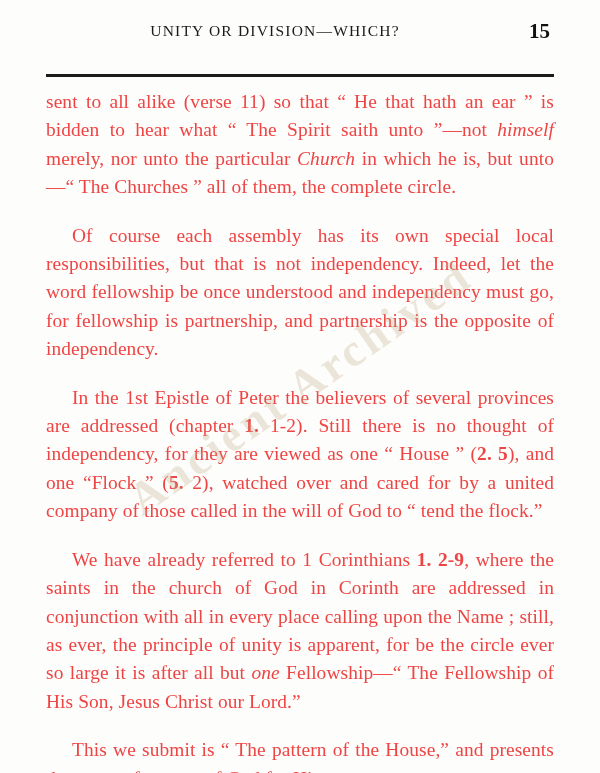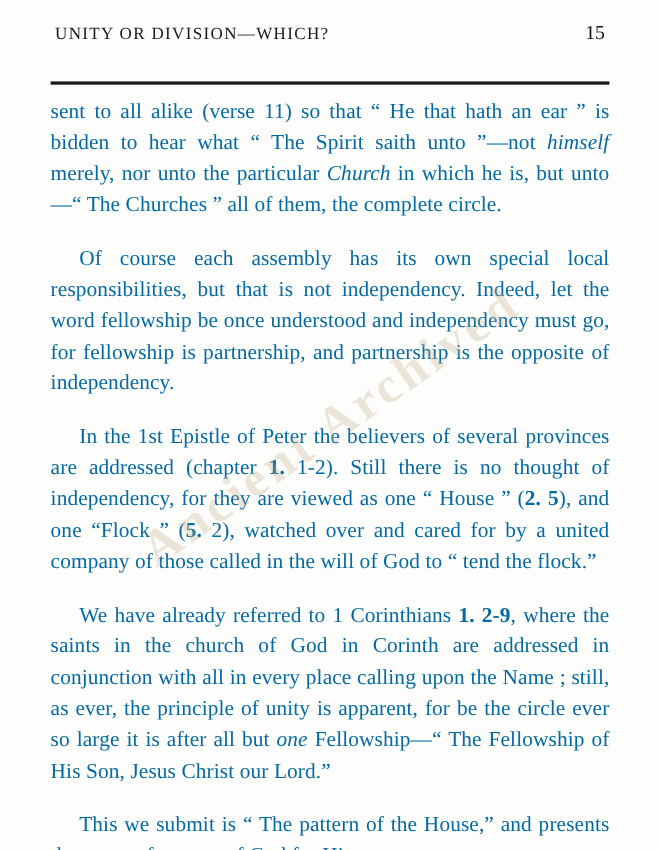--- a/index.html
+++ b/index.html
@@ -57,33 +57,33 @@
     left: 50px;
     top: 22px;
     width: 500px;
     height: 28px;
   }
   .header-title {
     position: absolute;
     left: 0;
     top: 0;
     width: 450px;
-    text-align: left;
+    text-align: center;
     font-variant: small-caps;
     font-size: 15.5px;
     letter-spacing: 1.2px;
     color: #1a1a1a;
     white-space: nowrap;
   }
   .page-number {
     position: absolute;
     right: 0;
     top: -3px;
-    font-size: 18px;
-    font-weight: normal;
+    font-size: 21px;
+    font-weight: bold;
     color: #111;
   }
 
   .rule {
     position: absolute;
     left: 46px;
     top: 74px;
     width: 508px;
     height: 3px;
     background: #1b1b1b;
@@ -95,21 +95,21 @@
     top: 88px;
     width: 508px;
   }
 
   p.para {
     margin: 0 0 0 0;
     font-size: 19.4px;
     line-height: 28.4px;
     text-align: justify;
     text-indent: 26px;
-    color: #0369a1;
+    color: #ef4444;
     letter-spacing: 0.1px;
   }
   p.para + p.para {
     margin-top: 20px;
   }
   p.para.first {
     text-indent: 0;
   }
   .i { font-style: italic; }
   .b { font-weight: bold; }

